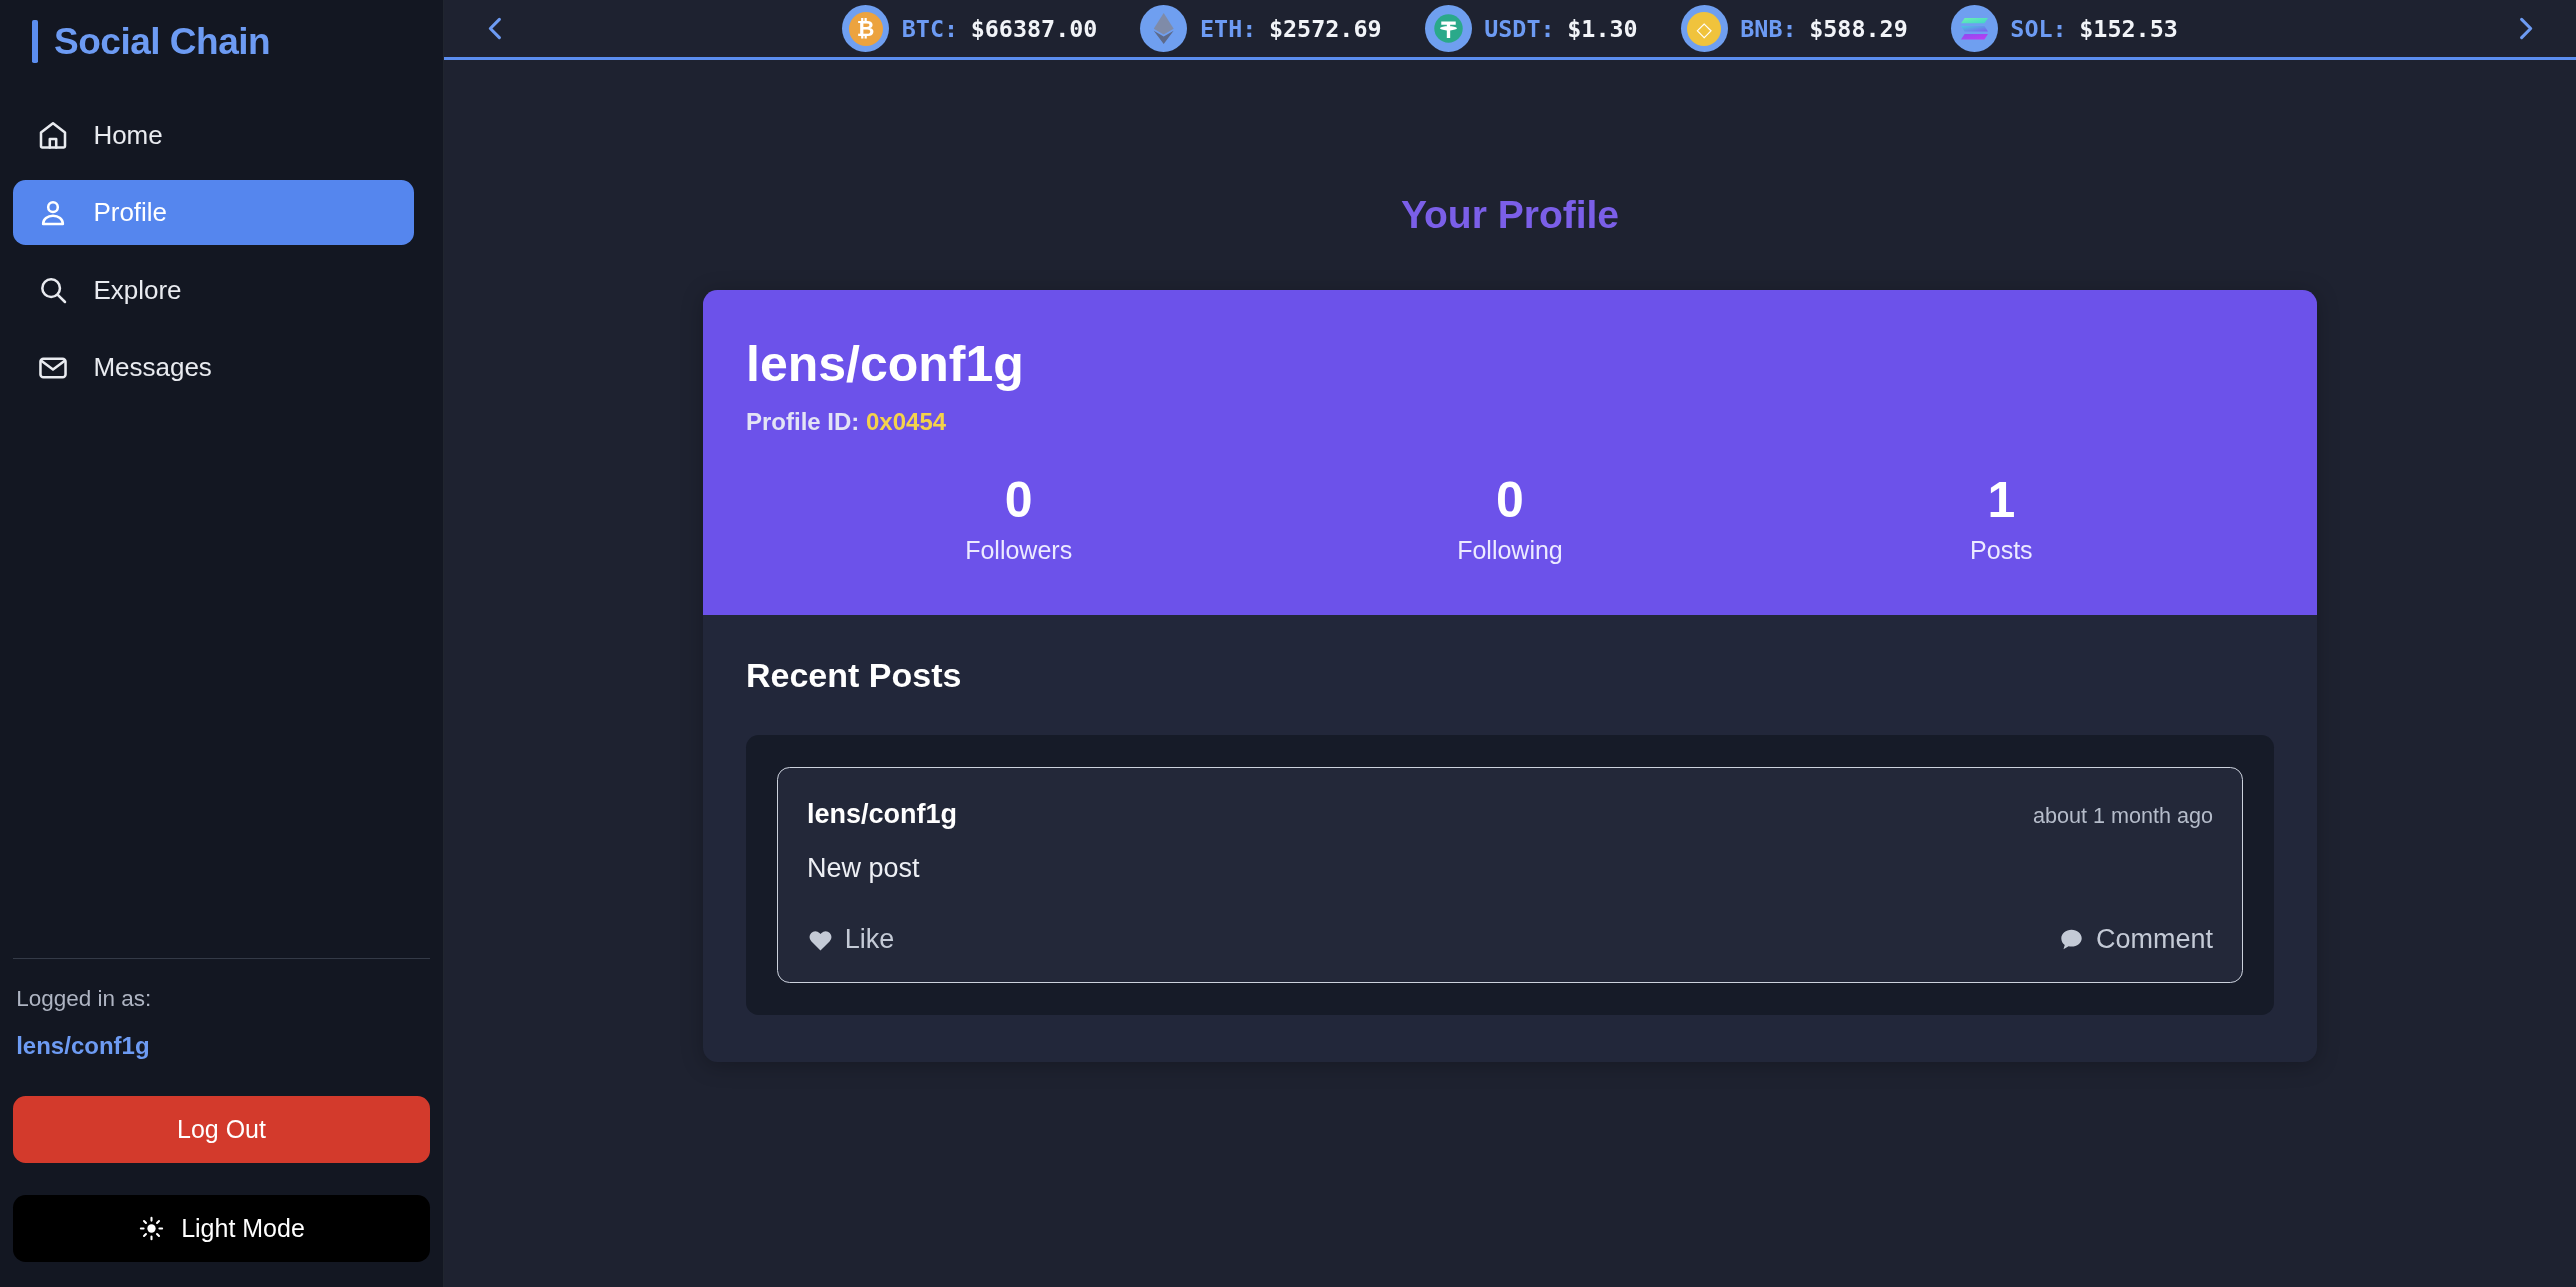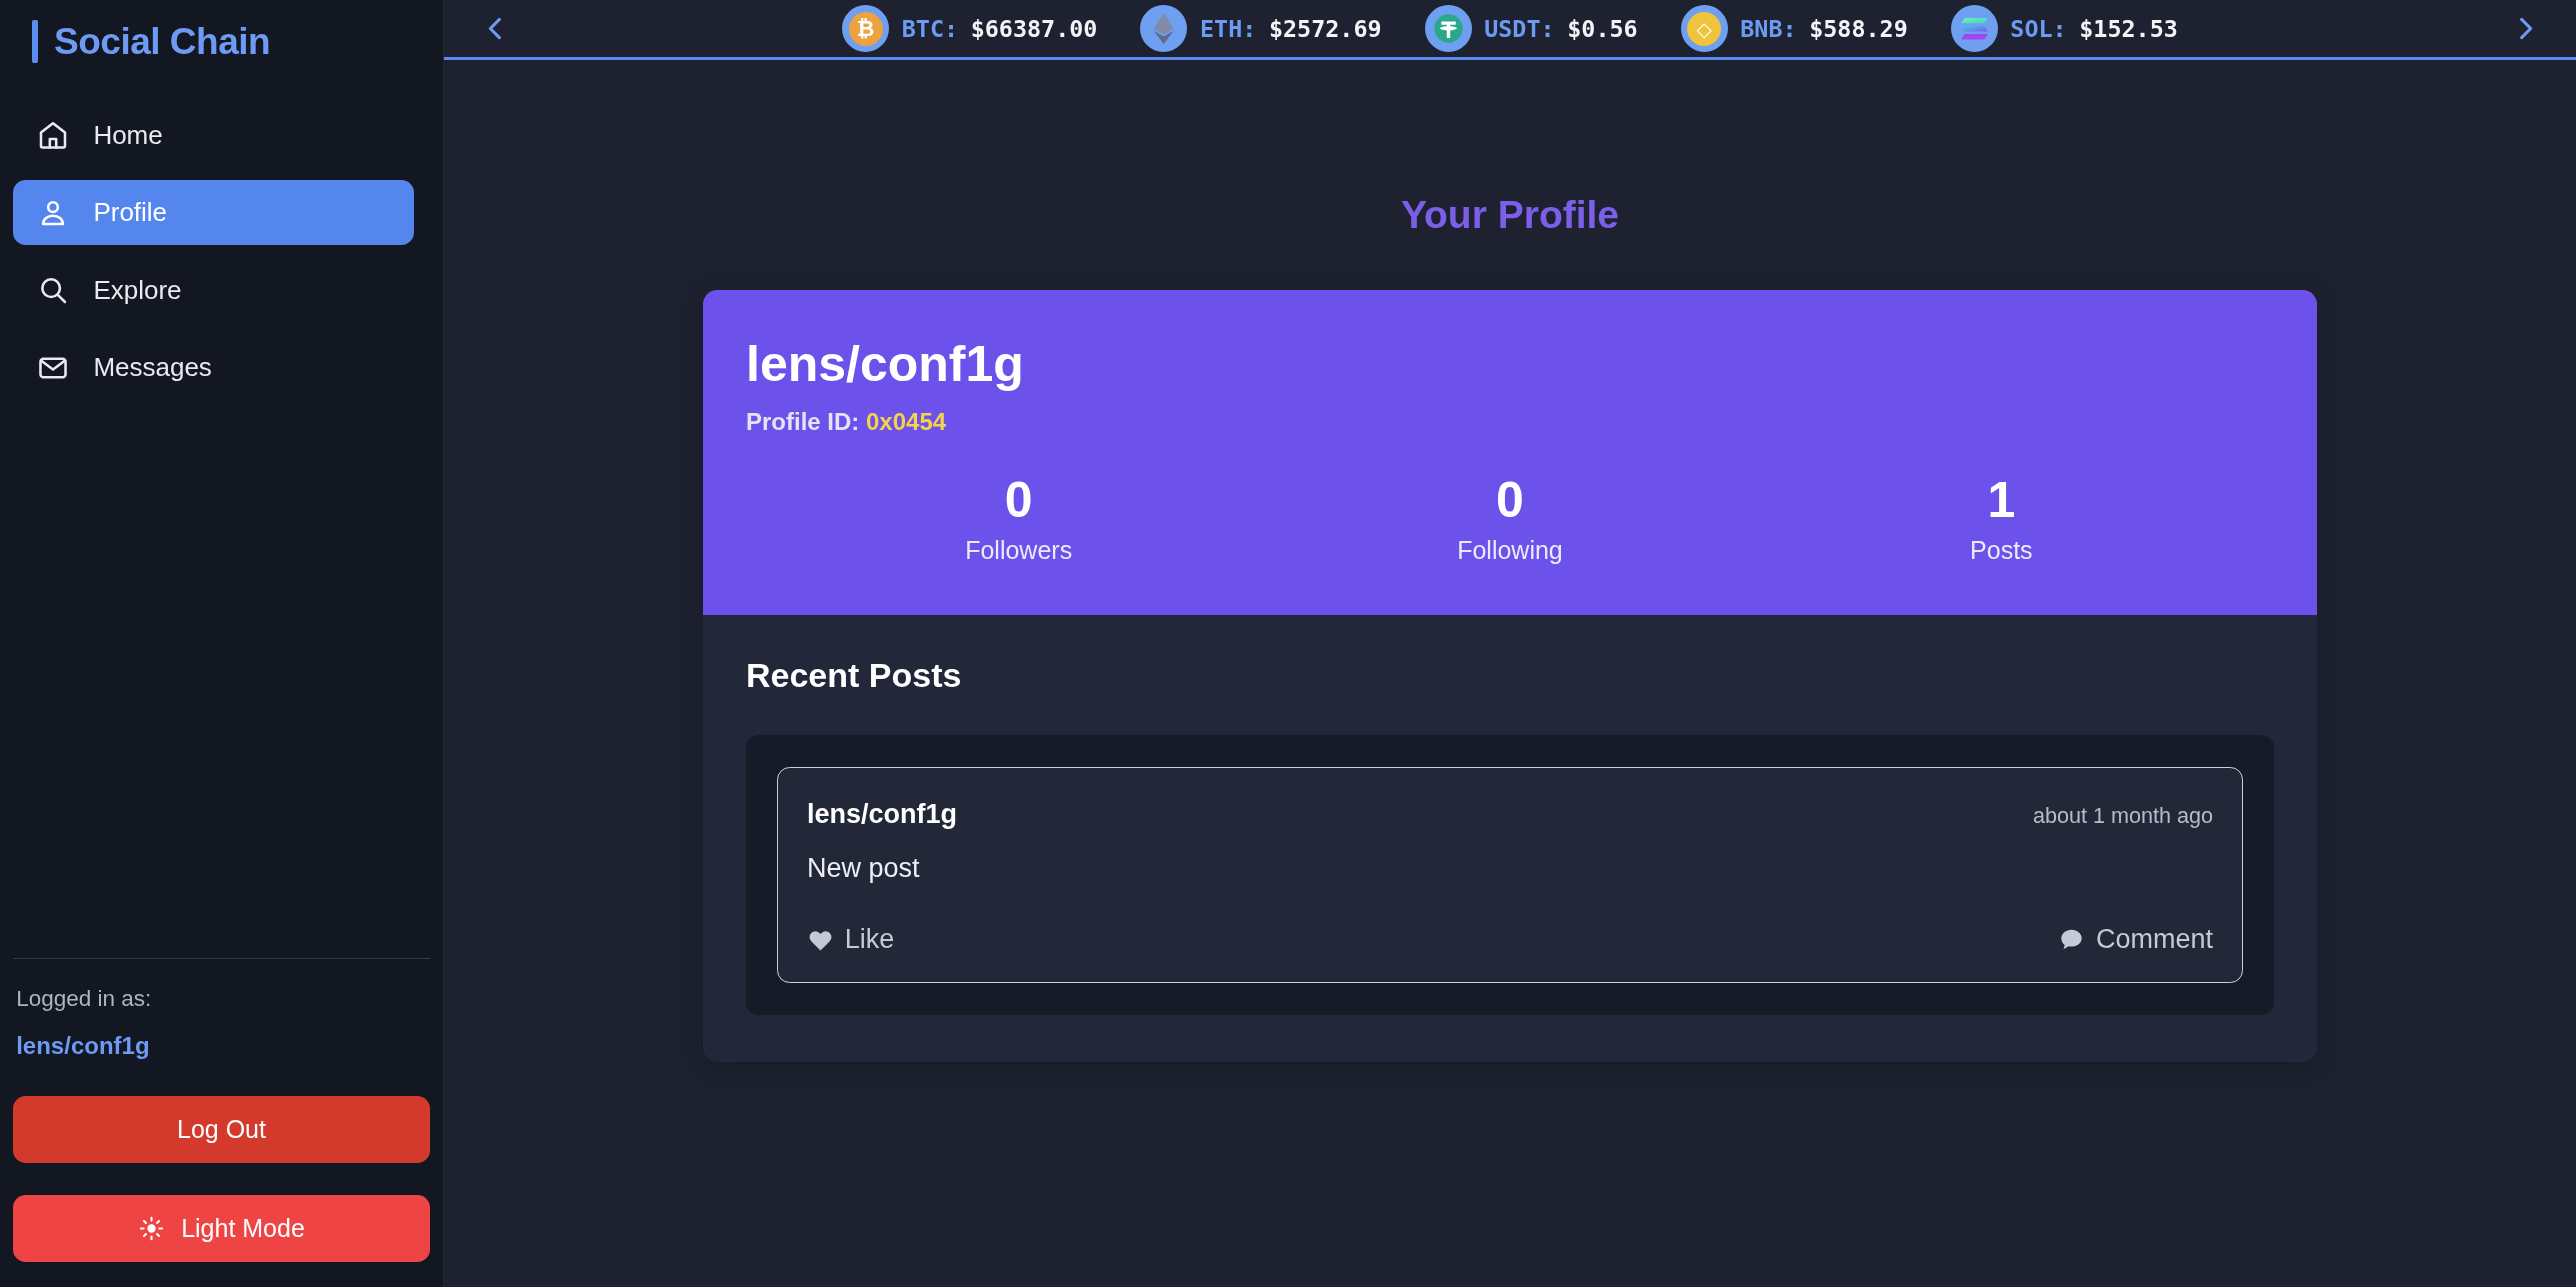--- a/index.html
+++ b/index.html
@@ -116,21 +116,21 @@
     font-size: 25px;
     font-family: "Liberation Sans", sans-serif;
     color: #ffffff;
     cursor: pointer;
     display: flex;
     align-items: center;
     justify-content: center;
     gap: 16px;
   }
   .btn-logout { background: #d33a2c; margin-bottom: 32px; }
-  .btn-theme  { background: #ef4444; }
+  .btn-theme  { background: #000000; }
 
   
   .main {
     flex: 1 1 auto;
     height: 1287px;
     background: #1e2230;
     display: flex;
     flex-direction: column;
     overflow: hidden;
   }
@@ -433,21 +433,21 @@
       </div>
 
       <div class="ticker-item coin-usdt">
         <span class="coin">
           <svg width="31" height="31" viewBox="0 0 24 24">
             <circle cx="12" cy="12" r="11" fill="#2aa98a"></circle>
             <path d="M6.4 6.6h11.2v2.5h-4.3v1.2c3 .15 5.2.8 5.2 1.6s-2.2 1.45-5.2 1.6v5.9h-2.6v-5.9c-3-.15-5.2-.8-5.2-1.6s2.2-1.45 5.2-1.6V9.1H6.4z" fill="#ffffff"></path>
           </svg>
         </span>
         <span class="ticker-sym">USDT:</span>
-        <span class="ticker-price">$0.56</span>
+        <span class="ticker-price">$1.30</span>
       </div>
 
       <div class="ticker-item coin-bnb">
         <span class="coin">
           <span class="coin-inner">◇</span>
         </span>
         <span class="ticker-sym">BNB:</span>
         <span class="ticker-price">$588.29</span>
       </div>
 

